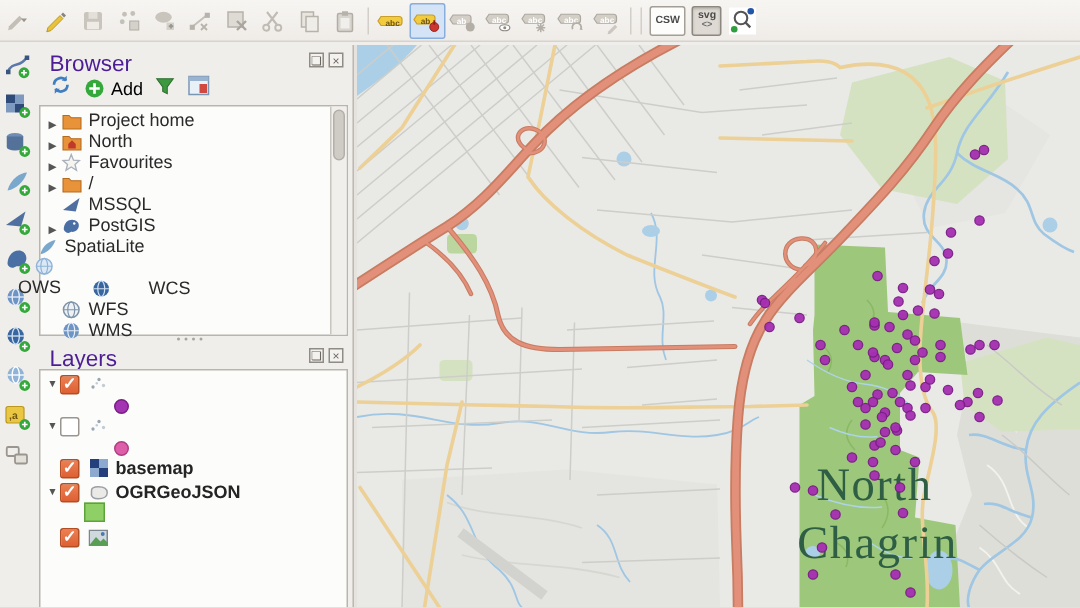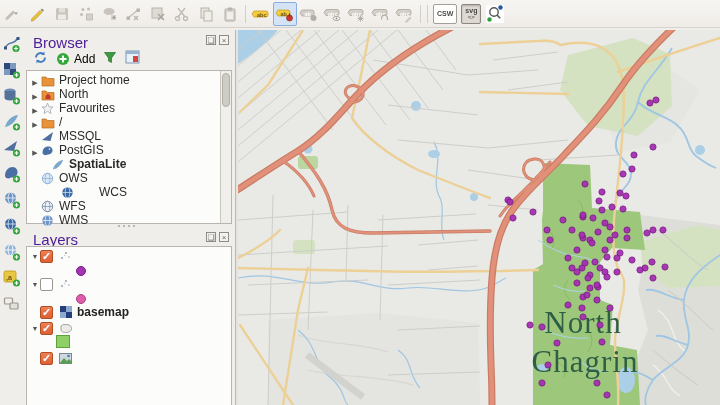--- a/index.html
+++ b/index.html
@@ -383,30 +383,30 @@
     <div class="trow" style="left:30px;top:143px;">
       <span class="exp">▶</span>
       <span class="ticon">
           <svg width="14" height="12" viewBox="0 0 14 12">
             <path d="M1.5 8 C1.5 3.5 4.5 1.5 7 1.5 C10 1.5 12 3.5 11.5 6 C11 8.5 8.5 10 6.5 9.5 C5 10.8 2.5 10.5 1.5 8z" fill="#4a6fa5"></path>
             <circle cx="8.5" cy="4" r=".8" fill="#fff"></circle>
           </svg>
         </span>
       <span>PostGIS</span>
     </div>
-    <div class="trow" style="left:40px;top:157px;font-weight:bold;">
+    <div class="trow" style="left:14px;top:157px;">
       <span class="exp"></span>
       <span class="ticon">
           <svg width="14" height="12" viewBox="0 0 14 12">
             <path d="M2 10.5 C3 5 8 1.5 12 1 C10.5 5.5 7 9.5 2 10.5z" fill="#7aa7cc"></path>
           </svg>
         </span>
       <span>SpatiaLite</span>
     </div>
-    <div class="trow" style="left:30px;top:171px;">
+    <div class="trow" style="left:12px;top:171px;flex-direction:column;">
       <span class="exp"></span>
       <span class="ticon">
           <svg width="13" height="13" viewBox="0 0 13 13">
             <circle cx="6.5" cy="6.5" r="5.2" fill="#dce9f5" stroke="#8fb4d8" stroke-width="1"></circle>
             <ellipse cx="6.5" cy="6.5" rx="2.3" ry="5.2" fill="none" stroke="#8fb4d8" stroke-width=".8"></ellipse>
             <path d="M1.3 6.5 h10.4" stroke="#8fb4d8" stroke-width=".8"></path>
           </svg>
         </span>
       <span>OWS</span>
     </div>
@@ -507,20 +507,21 @@
     </div>
 
     <div class="lrow" style="left:30px;top:320px;">
       <span class="exp">▼</span>
       <span class="cbx on">✓</span>
       <span class="ticon">
           <svg width="14" height="11" viewBox="0 0 14 11">
             <path d="M2 4 C2 2 4 1.5 6.5 1.5 C10.5 1.5 12.5 3 12.5 5.5 C12.5 8 10 9.5 6.5 9.5 C4 9.5 1.5 8.5 2 6z" fill="#eceae6" stroke="#9aa0a6" stroke-width="1"></path>
           </svg>
         </span>
+      <span>OGRGeoJSON</span>
     </div>
     <div class="lrow" style="left:56px;top:333px;">
       <span class="swatch-sq"></span>
     </div>
 
     <div class="lrow" style="left:30px;top:350px;">
       <span class="exp"></span>
       <span class="cbx on">✓</span>
       <span class="ticon">
           <svg width="13" height="11" viewBox="0 0 13 11">

